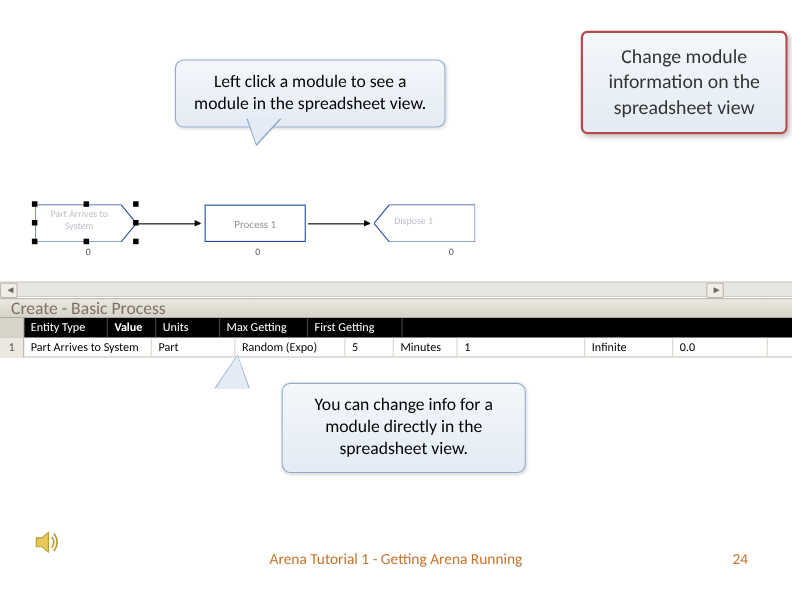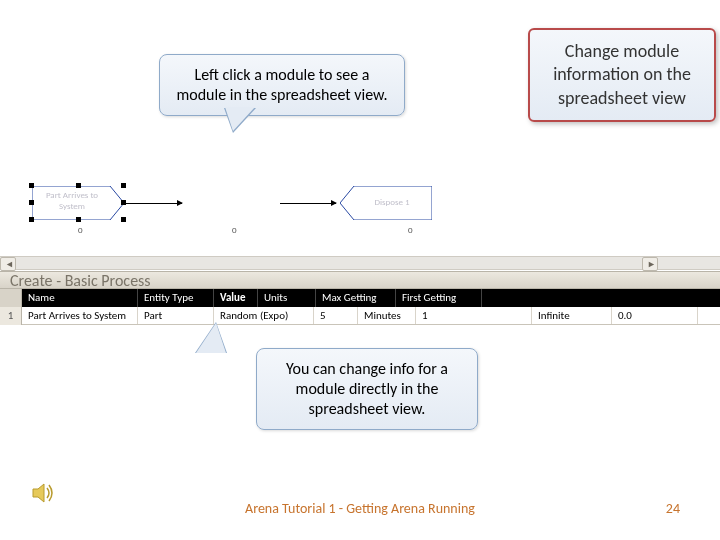--- a/index.html
+++ b/index.html
@@ -239,47 +239,49 @@
     <div class="handle" style="left:-3px; top:14px;"></div>
     <div class="handle" style="left:89px; top:14px;"></div>
     <div class="handle" style="left:-3px; top:31px;"></div>
     <div class="handle" style="left:44px; top:31px;"></div>
     <div class="handle" style="left:89px; top:31px;"></div>
   </div>
   <div class="zero" style="left:64px; top:54px;">0</div>
 
   <div class="arrow" style="left:112px; top:33px; width:56px;"></div>
 
+  <div class="mod" style="left:172px; top:16px; width:92px; height:34px;">
+    <span>Process 1</span>
+  </div>
   <div class="zero" style="left:218px; top:54px;">0</div>
 
   <div class="arrow" style="left:266px; top:33px; width:56px;"></div>
 
   <div class="dispose-shape" style="left:326px; top:16px; width:92px; height:34px;">
     <svg width="92" height="34" style="position:absolute; left:0; top:0;">
       <polygon points="14,0 92,0 92,34 14,34 0,17" fill="#fff" stroke="#2a4aa3" stroke-width="1"></polygon>
     </svg>
-    <div style="position:absolute; left:16px; top:10px; width:72px; font-size:9px; color:#c0bfca; text-align:center;">Dispose 1</div>
+    <div style="position:absolute; left:0; top:10px; width:72px; font-size:9px; color:#c0bfca; text-align:center;">Dispose 1</div>
   </div>
   <div class="zero" style="left:394px; top:54px;">0</div>
 </div>
 
 <div class="hscroll">
   <div class="btn" style="left:0;">
       <span class="arrow-glyph">◄</span>
     </div>
   <div class="btn" style="left:642px;">
       <span class="arrow-glyph">►</span>
     </div>
 </div>
 
 <div class="section-bar">Create - Basic Process</div>
 
 <div class="grid-header">
   <div class="corner"></div>
-<div class="col" style="width: 116px;">Name</div>
     <div class="col" style="width: 76px;">Entity Type</div>
     <div class="col" style="width: 44px; font-weight: bold;">Value</div>
     <div class="col" style="width: 58px;">Units</div>
     <div class="col" style="width: 80px;">Max Getting</div>
     <div class="col" style="width: 86px;">First Getting</div>
   </div>
 
 <div class="grid-row">
   <div class="rownum">1</div>
 <div class="cell" style="width: 116px;">Part Arrives to System</div>

